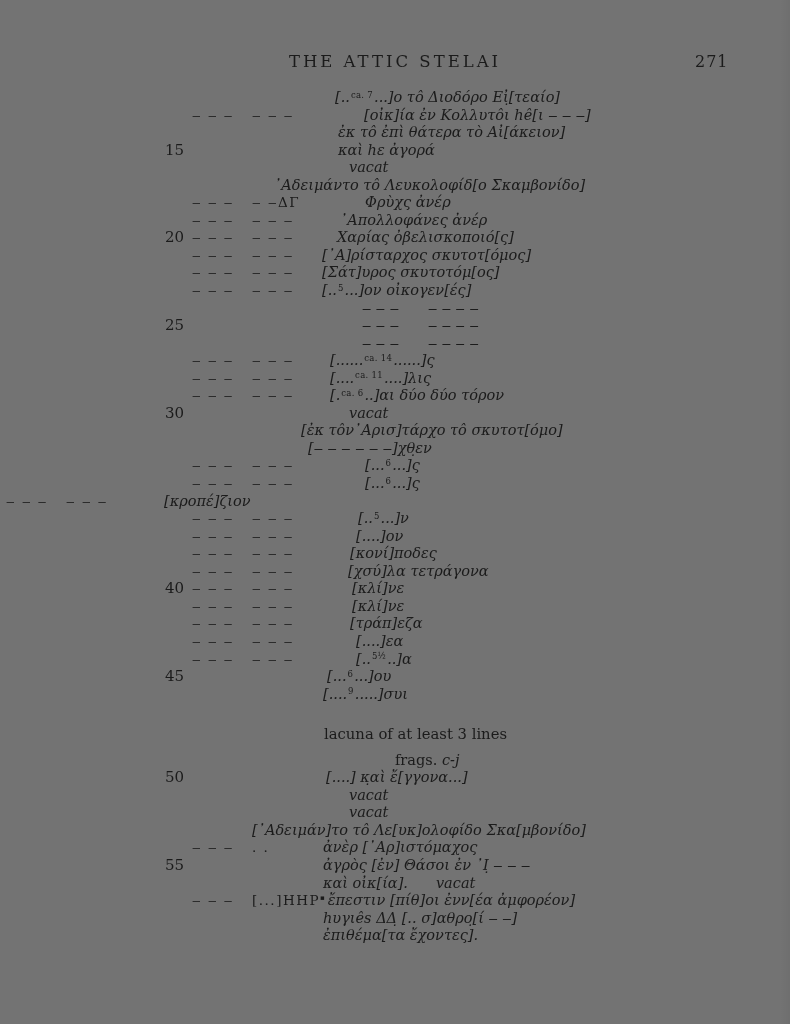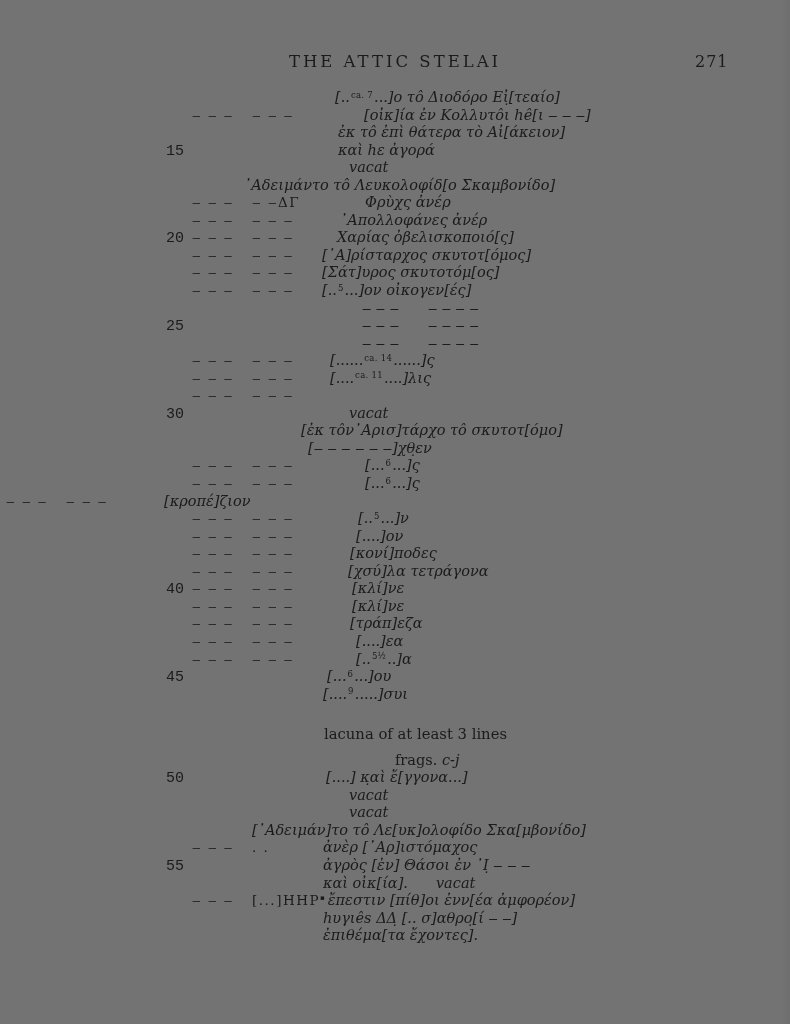--- a/index.html
+++ b/index.html
@@ -20,21 +20,21 @@
     position:absolute;top:52px;left:0;width:100%;
     text-align:center;font-size:16.5px;letter-spacing:3px;
   }
   .hdr-pageno{
     position:absolute;top:52px;left:695px;font-size:16px;letter-spacing:1px;
   }
   .rows{position:absolute;top:87px;left:0;right:0;}
   .row{display:flex;align-items:baseline;height:17.55px;line-height:21px;white-space:nowrap;}
   .ln{
     flex:0 0 186px;box-sizing:border-box;text-align:right;padding-right:2px;
-    font-size:15px;font-style:normal;font-family:Liberation Mono, monospace;
+    font-size:15px;font-style:normal;
   }
   .c1{flex:0 0 64px;box-sizing:border-box;padding-left:6px;font-size:13.5px;letter-spacing:1.5px;}
   .c2{flex:0 0 70px;box-sizing:border-box;padding-left:2px;font-size:13.5px;letter-spacing:1.5px;}
   .c1,.c2{font-style:normal;}
   .tx{
     font-style:italic;font-size:14.5px;
   }
   .tx.rm-row{font-style:normal;font-size:14.8px;}
   .sup{
     font-style:normal;font-size:8.5px;position:relative;top:-4.5px;
@@ -68,21 +68,21 @@
       <div class="row">
         <span class="ln">15</span>
         <span class="tx" style="margin-left: 152px;">καὶ hε ἀγορά</span>
       </div>
       <div class="row">
         <span class="ln"></span>
         <span class="tx" style="margin-left: 163px;">vacat</span>
       </div>
       <div class="row">
         <span class="ln"></span>
-        <span class="tx" style="margin-left: 58px;">᾿Αδειμάντο τô Λευκολοφίδ[ο Σκαμβονίδο]</span>
+        <span class="tx" style="margin-left: 88px;">᾿Αδειμάντο τô Λευκολοφίδ[ο Σκαμβονίδο]</span>
       </div>
       <div class="row">
         <span class="ln"></span>
         <span class="c1">‒ ‒ ‒</span>
         <span class="c2">‒ ‒ΔΓ</span>
         <span class="tx" style="margin-left: 45px;">Φρὺχς ἀνέρ</span>
       </div>
       <div class="row">
         <span class="ln"></span>
         <span class="c1">‒ ‒ ‒</span>
@@ -140,20 +140,21 @@
       <div class="row">
         <span class="ln"></span>
         <span class="c1">‒ ‒ ‒</span>
         <span class="c2">‒ ‒ ‒</span>
         <span class="tx" style="margin-left: 10px;"><span>[....</span><span class="sup">ca. 11</span><span>....]λις</span></span>
       </div>
       <div class="row">
         <span class="ln"></span>
         <span class="c1">‒ ‒ ‒</span>
         <span class="c2">‒ ‒ ‒</span>
+        <span class="tx" style="margin-left: 10px;"><span>[.</span><span class="sup">ca. 6</span><span>..]αι δύο δύο τόρον</span></span>
       </div>
       <div class="row">
         <span class="ln">30</span>
         <span class="tx" style="margin-left: 163px;">vacat</span>
       </div>
       <div class="row">
         <span class="ln"></span>
         <span class="tx" style="margin-left: 115px;">[ἐκ τôν᾿Αρισ]τάρχο τô σκυτοτ[όμο]</span>
       </div>
       <div class="row">

